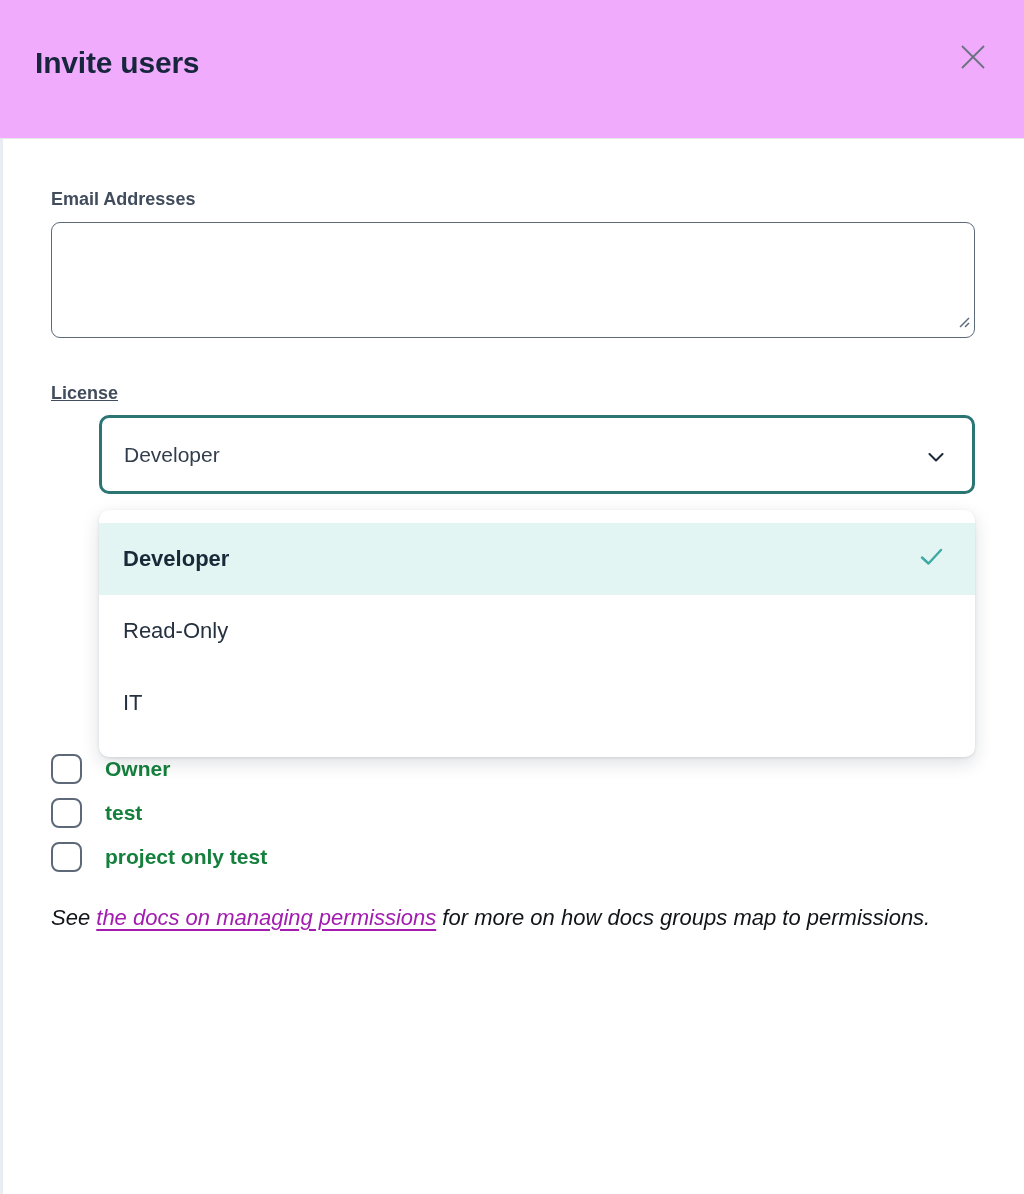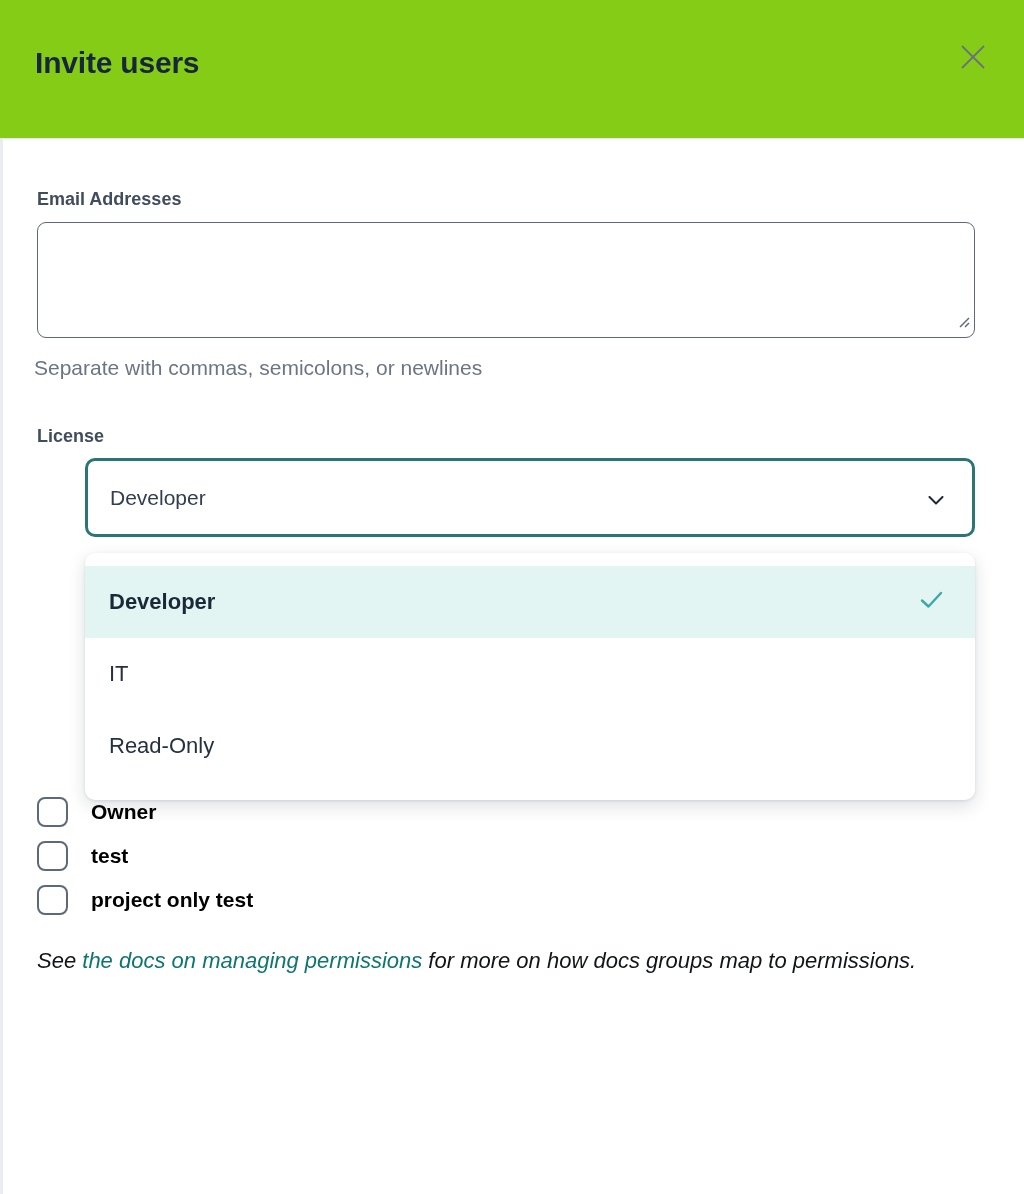--- a/index.html
+++ b/index.html
@@ -13,35 +13,35 @@
   }
   .left-edge {
     position: absolute; left: 0; top: 0; bottom: 0;
     width: 3px; background: #e9ecf1;
   }
   
   .modal-header {
     position: relative;
     height: 139px;
     border-bottom: 1px solid #e5e7eb;
-    background: #84cc16;
+    background: #f0abfc;
   }
   .modal-title {
     position: absolute; left: 35px; top: 46px;
     font-size: 30px; font-weight: 700; letter-spacing: -0.2px;
     color: #17263c; line-height: 34px;
   }
   .close-btn {
     position: absolute; right: 36px; top: 43px;
     width: 30px; height: 30px;
     background: none; border: none; cursor: pointer;
     display: flex; align-items: center; justify-content: center;
   }
   
-  .content { padding: 49px 49px 0 37px; }
+  .content { padding: 49px 49px 0 51px; }
 
   .field-label {
     font-size: 18px; font-weight: 700; color: #414c5c; line-height: 22px;
   }
   .textarea-wrap { position: relative; margin-top: 12px; }
   .email-textarea {
     width: 100%; height: 116px;
     border: 1.5px solid #5d6878; border-radius: 9px;
     background: #fff; resize: none;
     font-family: "Liberation Sans", "DejaVu Sans", sans-serif;
@@ -49,21 +49,21 @@
     outline: none; display: block;
   }
   .resize-grip {
     position: absolute; right: 5px; bottom: 6px; pointer-events: none;
   }
   .helper-text {
     margin-top: 17px; margin-left: -3px;
     font-size: 21px; color: #6b7585; line-height: 26px;
   }
 
-  .license-label { margin-top: 44px; }
+  .license-label { margin-top: 44px; text-decoration: underline; }
   .select-wrap { position: relative; margin-top: 11px; margin-left: 48px; }
   .license-select {
     height: 79px; width: 100%;
     border: 3px solid #2b7575; border-radius: 10px;
     background: #fff;
     display: flex; align-items: center; justify-content: space-between;
     padding: 0 28px 0 22px;
     font-size: 21px; color: #323e4d;
     cursor: pointer;
   }
@@ -93,31 +93,31 @@
     display: flex; align-items: center;
     margin-bottom: 14px; height: 30px;
   }
   .checkbox {
     width: 31px; height: 30px; flex: 0 0 31px;
     border: 2px solid #5d6878; border-radius: 8px;
     background: #fff; cursor: pointer;
   }
   .group-row .row-label {
     margin-left: 23px;
-    font-size: 21px; font-weight: 700; color: #000000;
+    font-size: 21px; font-weight: 700; color: #15803d;
     cursor: pointer;
   }
   
   .footnote {
     margin-top: 26px; max-width: 900px;
     font-size: 22px; font-style: italic; line-height: 40px;
     color: #111418;
   }
   .footnote a {
-    color: #0f766e; 
+    color: #a21caf; text-decoration: underline;
     text-underline-offset: 4px; cursor: pointer;
   }
 </style>
 </head>
 <body>
 
 <div class="left-edge"></div>
 
 <div>
 
@@ -138,21 +138,20 @@
     <div class="field-label">Email Addresses</div>
     <div class="textarea-wrap">
       <textarea class="email-textarea" aria-label="Email Addresses" value="" style=""></textarea>
       <span class="resize-grip">
         <svg width="14" height="14" viewBox="0 0 14 14">
           <line x1="4" y1="13" x2="13" y2="4" stroke="#5d6878" stroke-width="1.4"></line>
           <line x1="9" y1="13" x2="13" y2="9" stroke="#5d6878" stroke-width="1.4"></line>
         </svg>
       </span>
     </div>
-    <div class="helper-text">Separate with commas, semicolons, or newlines</div>
 
     <div class="field-label license-label">License</div>
     <div class="select-wrap">
       <div class="license-select">
         <span>Developer</span>
         <span>
           <svg width="16" height="9" viewBox="0 0 16 9">
             <polyline points="1.5,1 8,7.5 14.5,1" fill="none" stroke="#1d2838" stroke-width="2" stroke-linecap="round" stroke-linejoin="round"></polyline>
           </svg>
         </span>
@@ -161,24 +160,24 @@
       <div class="dropdown-menu">
         <div class="dropdown-option selected">
           <span>Developer</span>
           <span>
             <svg width="23" height="18" viewBox="0 0 23 18">
               <polyline points="2,9.5 8.5,15.5 21,2" fill="none" stroke="#3ca9a5" stroke-width="2.4" stroke-linecap="round" stroke-linejoin="round"></polyline>
             </svg>
           </span>
         </div>
         <div class="dropdown-option">
-          <span>IT</span>
+          <span>Read-Only</span>
         </div>
         <div class="dropdown-option">
-          <span>Read-Only</span>
+          <span>IT</span>
         </div>
       </div>
     </div>
 
     <div class="group-list">
       <div class="group-row">
         <span class="checkbox" role="checkbox" aria-checked="false"></span>
         <span class="row-label">Owner</span>
       </div>
       <div class="group-row">

